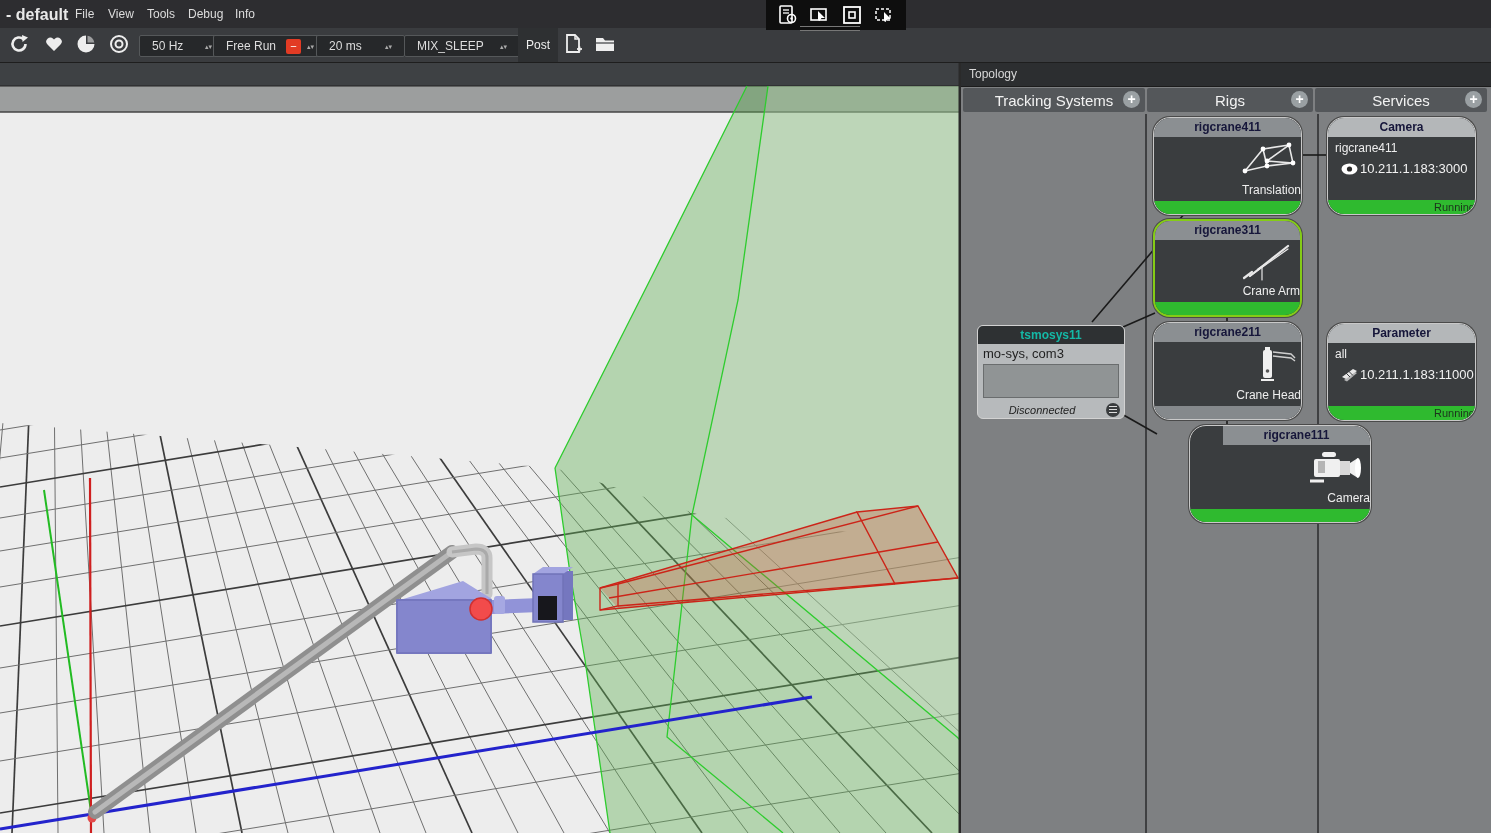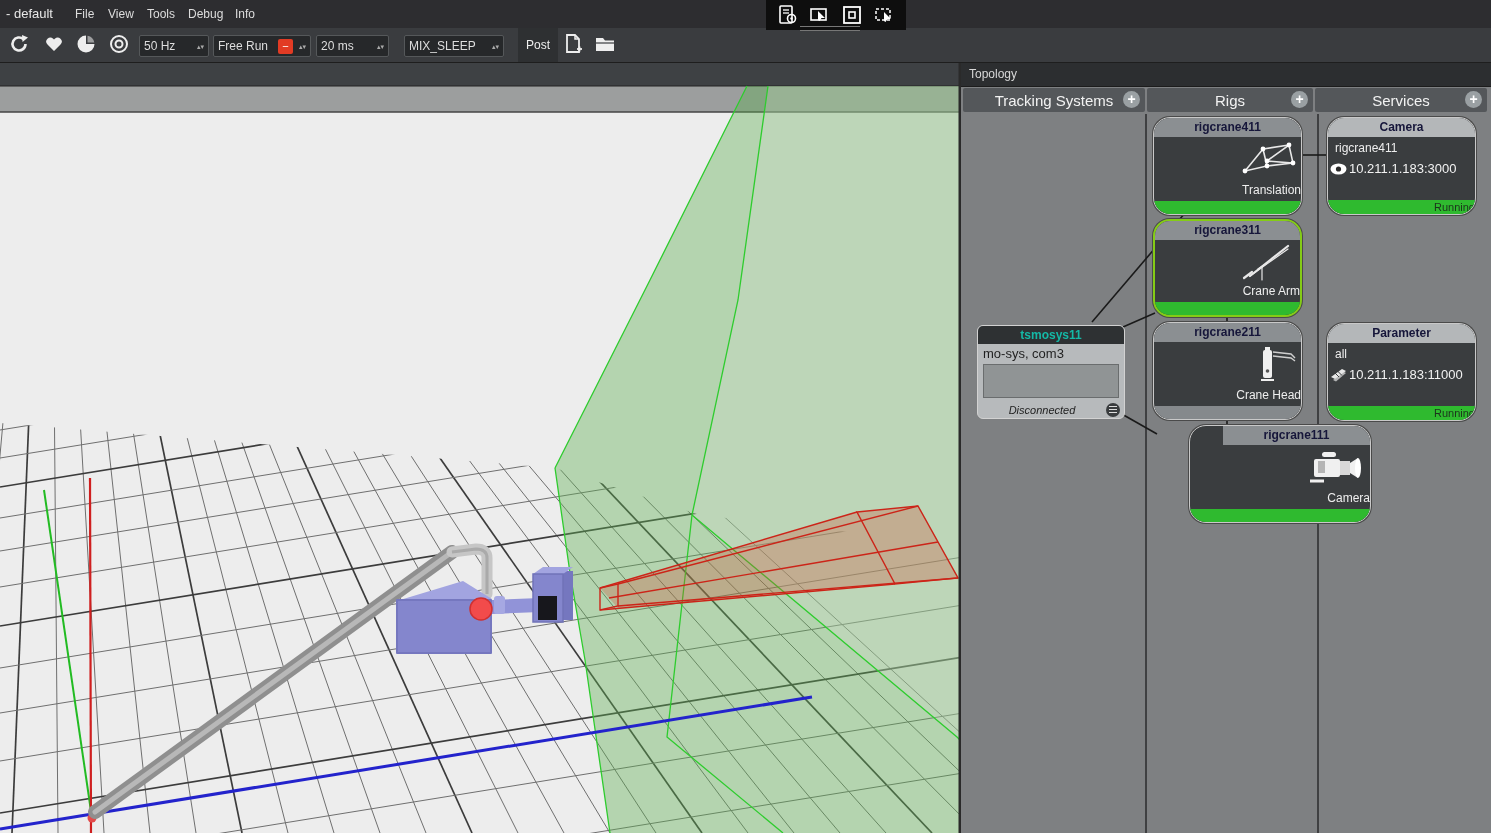--- a/index.html
+++ b/index.html
@@ -1,25 +1,25 @@
 <!DOCTYPE html>
 <html><head>
 <meta charset="utf-8">
 <style>
   html,body{margin:0;padding:0;width:1491px;height:833px;overflow:hidden;
     font-family:"Liberation Sans",sans-serif;background:#2d2d30;}
   
   #menubar{position:absolute;left:0;top:0;width:1491px;height:28px;background:#2d2d30;color:#e8e8e8;z-index:40;}
-  #menubar .app{position:absolute;left:6px;top:6px;font-weight:normal;font-size:13px;}
+  #menubar .app{position:absolute;left:6px;top:6px;font-weight:bold;font-size:16px;}
   .menu-item{position:absolute;top:7px;font-size:12px;color:#ddd;cursor:default;}
   
   #toolbar{position:absolute;left:0;top:28px;width:1491px;height:34px;background:#3a3c3f;border-bottom:1px solid #1e1e1e;z-index:40;}
   .tb-icon{position:absolute;top:3px;width:26px;height:26px;display:flex;align-items:center;justify-content:center;}
   .dd{position:absolute;top:7px;height:20px;background:#26282a;border:1px solid #55585a;border-radius:2px;
-      color:#ddd;font-size:12px;display:flex;align-items:center;padding:0 4px;}
+      color:#ddd;font-size:12px;display:flex;align-items:center;padding:0 12px;}
   .dd .lbl{flex:1;white-space:nowrap;}
   .spin{display:flex;flex-direction:column;line-height:5px;font-size:7px;color:#aaa;margin-left:6px;}
   .redbox{width:15px;height:15px;background:#e23b24;border-radius:2px;color:#fff;font-size:11px;line-height:14px;text-align:center;margin-left:4px;}
   #post-group{position:absolute;left:518px;top:0px;width:40px;height:34px;background:#2e3032;color:#eee;
       font-size:12px;display:flex;align-items:center;justify-content:center;}
   
   #float-bar{position:absolute;left:766px;top:0;width:128px;height:30px;background:#0e0e0e;z-index:50;display:flex;align-items:center;justify-content:space-around;padding:0 6px;}
   #float-handle{position:absolute;left:800px;top:26px;width:60px;height:3px;border-top:1px solid #777;border-bottom:1px solid #777;z-index:51;}
   
   #viewport-svg{position:absolute;left:0;top:0;z-index:1;}
@@ -33,21 +33,21 @@
      color:#fff;font-size:14px;line-height:16px;text-align:center;font-weight:bold;}
   .col-div{position:absolute;top:52px;width:2px;height:719px;background:#3f4042;}
   #edges-svg{position:absolute;left:0;top:0;z-index:1;}
   .node{position:absolute;border-radius:17px;border:1px solid #c9c9c9;background:#3a3d3f;box-shadow:0 0 0 1px #4a4a4a;overflow:hidden;z-index:5;}
   .node.selected{border:2px solid #84cc16;}
   .node-head{height:19px;background:#8b8f92;color:#16163a;font-weight:bold;font-size:12px;text-align:center;line-height:19px;}
   .node-body{display:flex;flex-direction:column;align-items:flex-end;justify-content:center;color:#eee;font-size:12px;}
   .node-foot{position:absolute;left:0;right:0;bottom:0;height:13px;}
   .svc-head{background:#b4b7b9;}
   .svc-row{color:#eee;font-size:12px;padding:4px 0 0 7px;text-align:left;}
-  .svc-addr{display:flex;align-items:center;gap:2px;padding:6px 0 0 2px;color:#f2f2f2;font-size:13px;}
+  .svc-addr{display:flex;align-items:center;gap:2px;padding:6px 0 0 13px;color:#f2f2f2;font-size:13px;}
   .foot-label{font-size:11px;color:#1c331c;text-align:right;line-height:14px;}
   
   #ts-node{position:absolute;left:977px;top:325px;width:146px;height:92px;border-radius:6px;border:1px solid #d2d2d2;background:#b7babc;z-index:5;overflow:hidden;}
   #ts-head{height:18px;background:#2e3133;color:#14b8a6;font-weight:bold;font-size:12px;text-align:center;line-height:18px;}
   #ts-info{color:#1f1f1f;font-size:13px;padding:2px 0 0 5px;}
   #ts-box{margin:3px 5px 0 5px;height:32px;background:#909495;border:1px solid #6a6d6e;}
   #ts-foot{position:absolute;left:0;right:0;bottom:0;height:17px;display:flex;align-items:center;}
   #ts-status{flex:1;text-align:center;font-style:italic;font-size:11px;color:#222;}
   #ts-bubble{width:14px;height:14px;border-radius:50%;background:#3a3d3f;margin-right:4px;display:flex;flex-direction:column;justify-content:center;gap:2px;padding:0 3px;box-sizing:border-box;}
   #ts-bubble i{display:block;height:1px;background:#ddd;}

